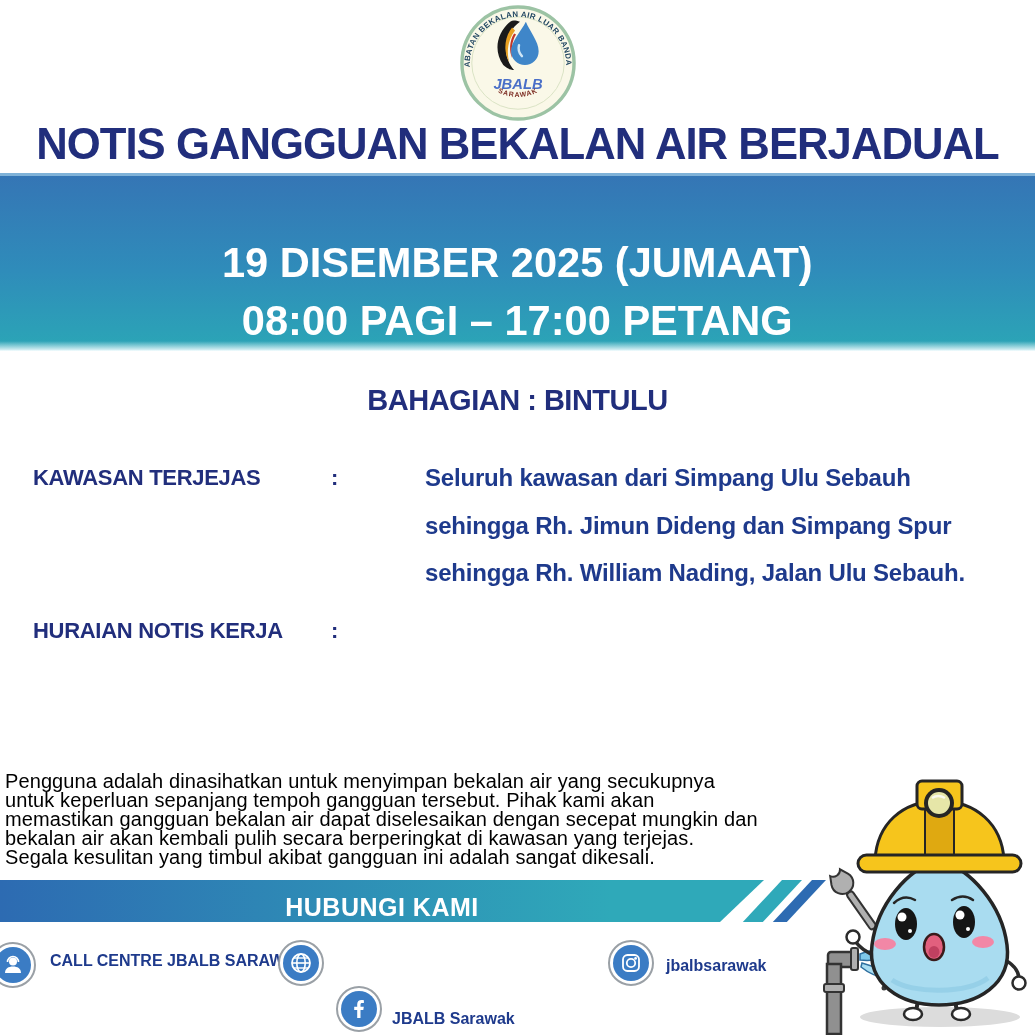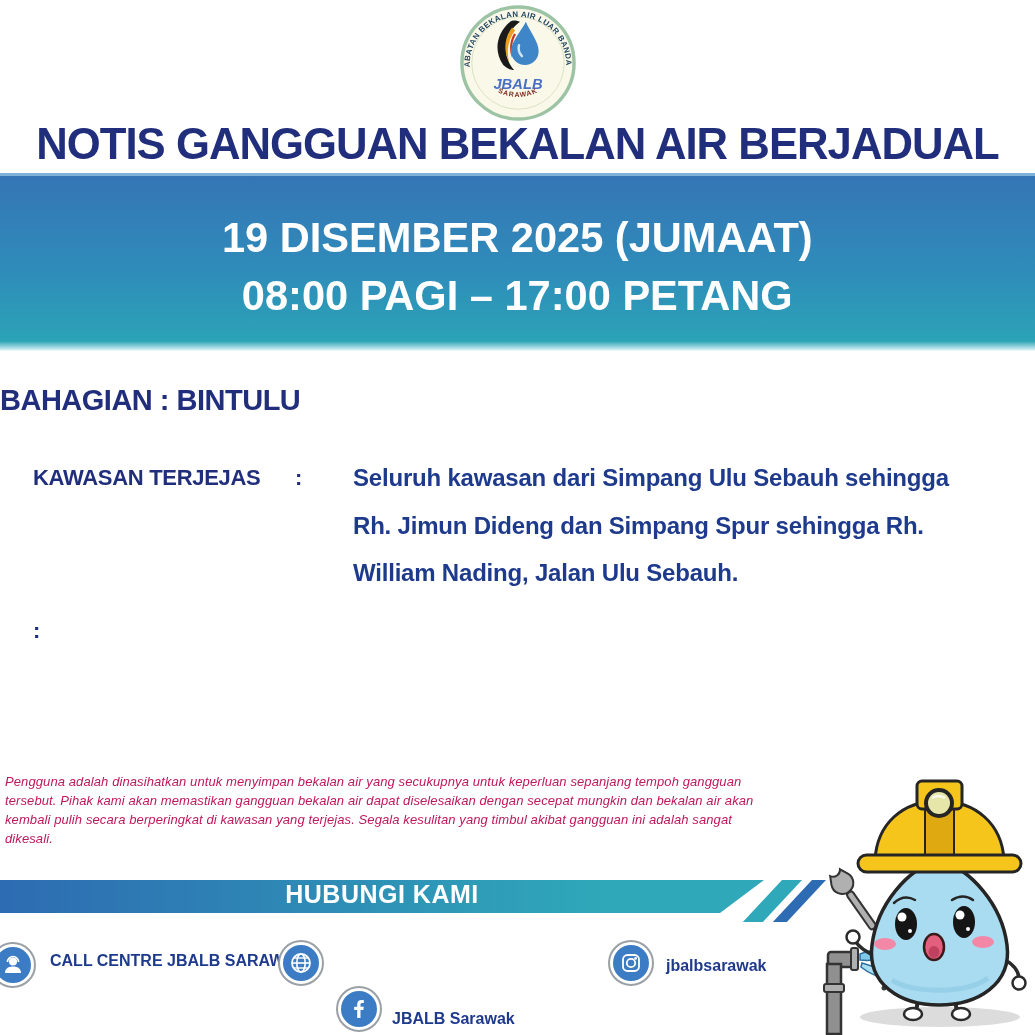--- a/index.html
+++ b/index.html
@@ -14,64 +14,64 @@
   
   .title {
     position:absolute; left:0; top:118px; width:100%; text-align:center;
     font-size:45px; font-weight:bold; color:var(--navy,#212e7c);
     letter-spacing:-1px; transform:scaleX(0.97);
   }
   
   .banner {
     position:absolute; left:0; top:173px; width:100%; height:177px;
     background:linear-gradient(180deg, var(--banner_top,#3575b5) 0%, #2f8cba 55%, var(--banner_bottom,#2ba6b6) 100%);
-    display:flex; flex-direction:column; align-items:center; justify-content:flex-start;
+    display:flex; flex-direction:column; align-items:center; justify-content:flex-end;
     padding-top:36px;
   }
   .banner::before {
     content:""; position:absolute; left:0; top:0; width:100%; height:3px;
     background:#7fb2d8;
   }
   .banner::after {
     content:""; position:absolute; left:0; bottom:-1px; width:100%; height:10px;
     background:linear-gradient(180deg, rgba(255,255,255,0) 0%, #e7f7fa 100%);
   }
   .banner .line {
     color:#ffffff; font-weight:bold; font-size:42px; line-height:58px;
     letter-spacing:0; text-align:center; transform:scaleX(0.99);
   }
   
   .region-row {
     position:absolute; left:0; top:384px; width:100%;
-    display:flex; gap:80px;
+    display:flex; justify-content:center; gap:80px;
     font-size:29px; font-weight:bold; color:var(--navy,#212e7c);
     letter-spacing:-0.5px;
   }
   
   .detail-row {
     position:absolute; left:33px; width:947px;
-    display:grid; grid-template-columns:262px 58px 1fr; align-items:start;
+    display:grid; grid-template-columns:262px 58px 1fr; align-items:start;gap:36px;
   }
   .detail-row .lbl   { font-size:22px; font-weight:bold; color:var(--navy,#212e7c); line-height:47.5px; letter-spacing:-0.3px; }
   .detail-row .colon { font-size:22px; font-weight:bold; color:var(--navy,#212e7c); line-height:47.5px; }
   .detail-row .txt   { font-size:24px; font-weight:bold; color:var(--body_navy,#1e3a8c); line-height:47.5px; max-width:620px; letter-spacing:-0.2px; }
   .row-kawasan { top:454px; }
   .row-huraian { top:607px; }
   
   .advisory {
     position:absolute; left:5px; top:772px; width:755px;
-    font-size:13px; font-style:italic; color:#be185d; line-height:19px;
+    font-size:20px; color:#000000; line-height:19px;
     letter-spacing:0.1px;
   }
   
   .contact-bar {
-    position:absolute; left:0; top:880px; width:764px; height:33px;
+    position:absolute; left:0; top:880px; width:764px; height:42px;
     background:linear-gradient(90deg, var(--bar_left,#2d6bb2) 0%, var(--bar_right,#2fa9b9) 80%);
     clip-path:polygon(0 0, 100% 0, calc(100% - 44px) 100%, 0 100%);
-    display:flex; align-items:flex-start; justify-content:center;
+    display:flex; align-items:flex-end; justify-content:center;
   }
   .contact-bar .heading { color:#fff; font-weight:bold; font-size:25px; letter-spacing:0.5px; }
   .stripe { position:absolute; top:880px; height:42px; transform:skewX(-43deg); transform-origin:top left; }
   .stripe1 { left:782px; width:20px; background:var(--bar_right,#2fa9b9); }
   .stripe2 { left:812px; width:14px; background:var(--bar_left,#2d6bb2); }
   
   .icon-ring {
     position:absolute; width:46px; height:46px; border-radius:50%;
     background:#fff; border:2px solid #9aa0a6;
     display:flex; align-items:center; justify-content:center;
@@ -127,20 +127,21 @@
     <span>BAHAGIAN : BINTULU</span>
   </div>
 
   <div class="detail-row row-kawasan">
     <div class="lbl">KAWASAN TERJEJAS</div>
     <div class="colon">:</div>
     <div class="txt">Seluruh kawasan dari Simpang Ulu Sebauh sehingga Rh. Jimun Dideng dan Simpang Spur sehingga Rh. William Nading, Jalan Ulu Sebauh.</div>
   </div>
 
   <div class="detail-row row-huraian">
+    <div class="lbl">HURAIAN NOTIS KERJA</div>
     <div class="colon">:</div>
   </div>
 
   <div class="advisory">Pengguna adalah dinasihatkan untuk menyimpan bekalan air yang secukupnya untuk keperluan sepanjang tempoh gangguan tersebut. Pihak kami akan memastikan gangguan bekalan air dapat diselesaikan dengan secepat mungkin dan bekalan air akan kembali pulih secara berperingkat di kawasan yang terjejas. Segala kesulitan yang timbul akibat gangguan ini adalah sangat dikesali.</div>
 
   <div class="contact-bar">
     <div class="heading">HUBUNGI KAMI</div>
   </div>
   <div class="stripe stripe1"></div>
   <div class="stripe stripe2"></div>

